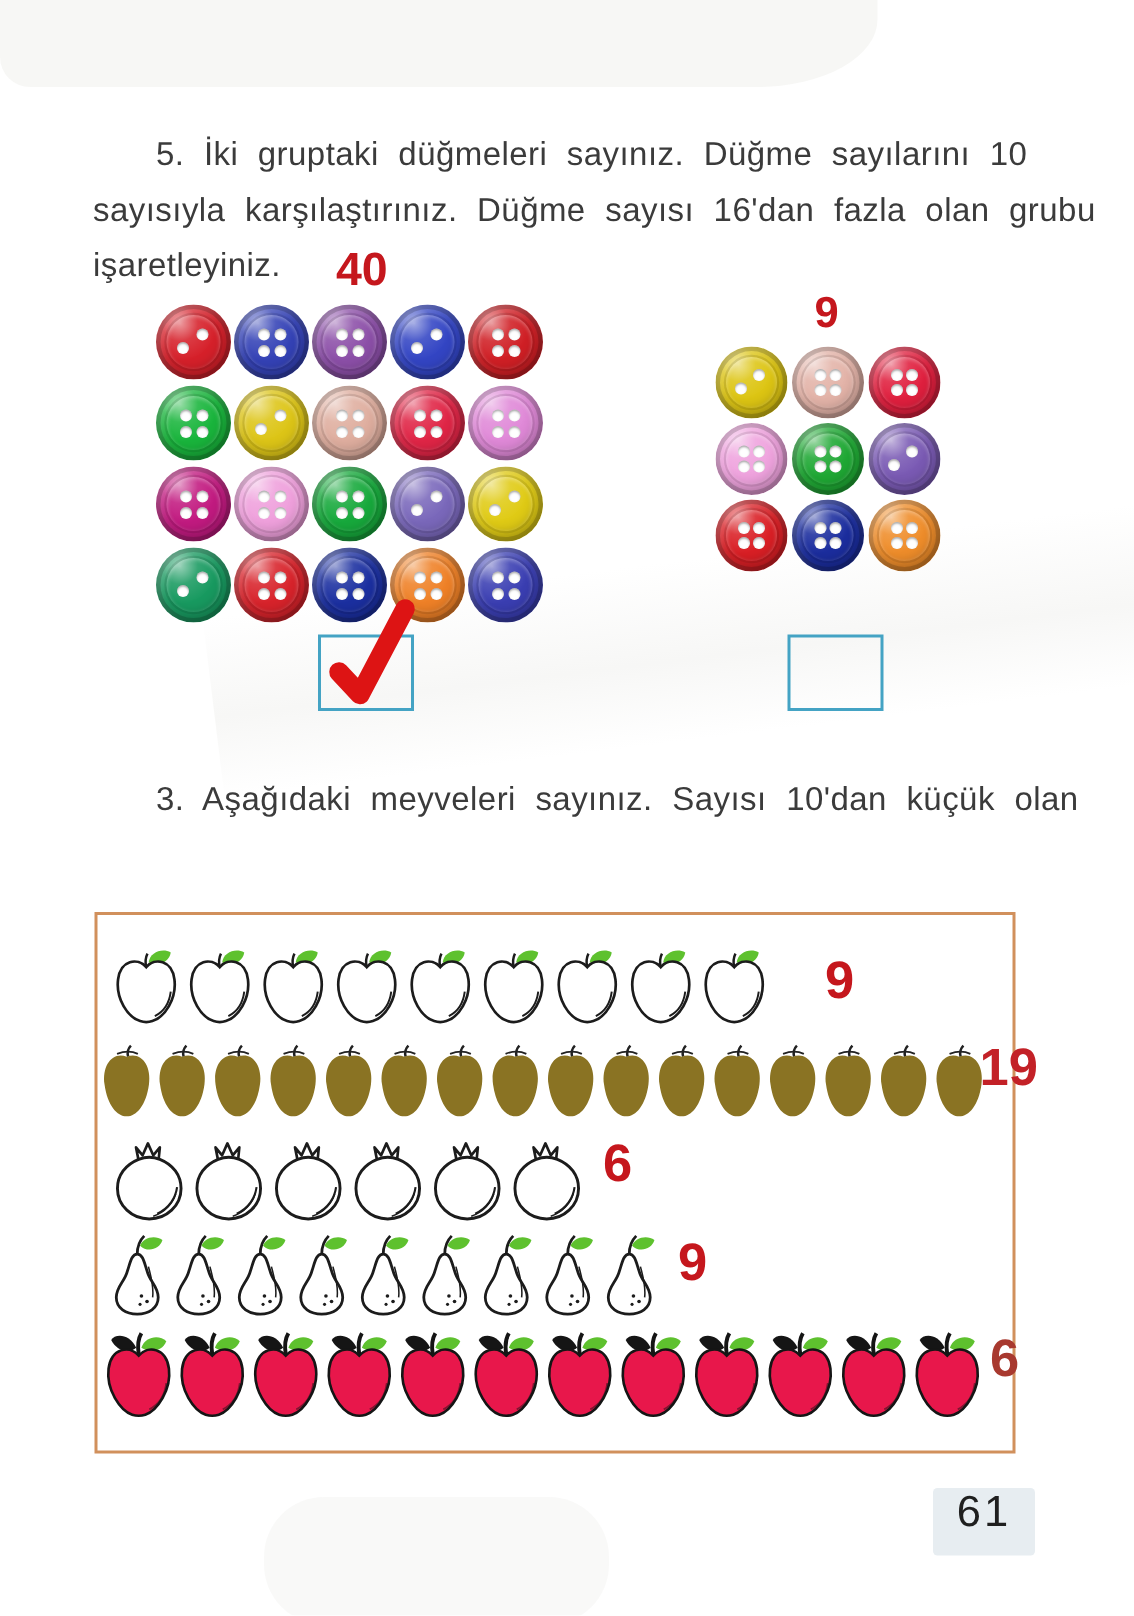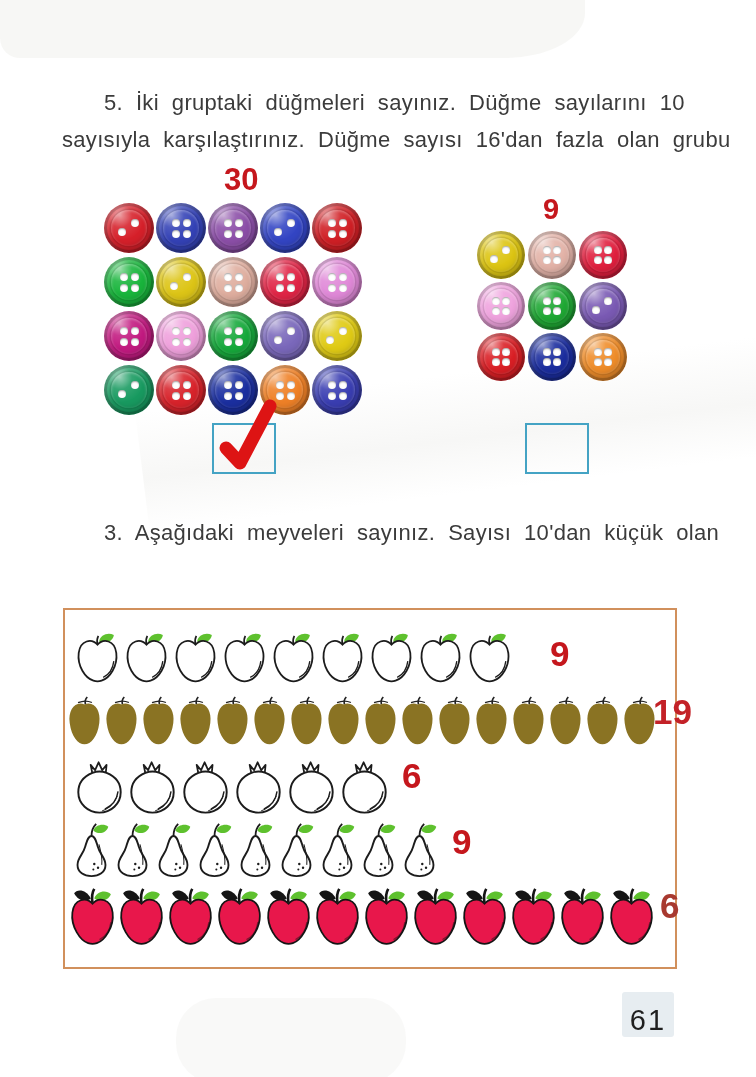--- a/index.html
+++ b/index.html
@@ -110,22 +110,22 @@
     font-family:"Liberation Sans",sans-serif;
   }
   #fruit-count-0{left:485px;top:24px;}
   #fruit-count-1{left:588px;top:82px;}
   #fruit-count-2{left:337px;top:146px;}
   #fruit-count-3{left:387px;top:212px;}
   #fruit-count-4{left:595px;top:276px;}
 
   
   .page-badge{
-    position:absolute;left:622px;top:992px;width:52px;height:45px;border-radius:3px;
-    background:var(--page-badge-bg);display:flex;align-items:flex-end;justify-content:center;
+    position:absolute;left:622px;top:992px;width:68px;height:45px;border-radius:3px;
+    background:var(--page-badge-bg);display:flex;align-items:flex-start;justify-content:center;
     font-size:29px;color:#1f1f1f;letter-spacing:2px;
   }
 
   .svg-defs{position:absolute;width:0;height:0;overflow:hidden;}
 </style>
 </head>
 <body>
 
 <svg class="svg-defs" aria-hidden="true">
   <defs>
@@ -167,23 +167,24 @@
 
 <div class="page">
 
   <div class="scan-blob-top"></div>
   <div class="scan-band-mid"></div>
   <div class="scan-blob-bottom"></div>
 
   <div class="instruction" id="instruction-2">
     <div class="instr-line indent">5. İki gruptaki düğmeleri sayınız. Düğme sayılarını 10</div>
     <div class="instr-line">sayısıyla karşılaştırınız. Düğme sayısı 16'dan fazla olan grubu</div>
+    <div class="instr-line">işaretleyiniz.</div>
   </div>
 
-  <div class="count-label" id="left-count-label">30</div>
+  <div class="count-label" id="left-count-label">40</div>
   <div class="button-grid" id="button-grid-left">
       <div class="button" style="--c: #d6202a;">
         <div class="holes holes-2">
           <span class="hole"></span>
           <span class="hole"></span>
         </div>
       </div>
       <div class="button" style="--c: #3442b6;">
         <div class="holes holes-4">
           <span class="hole"></span>

